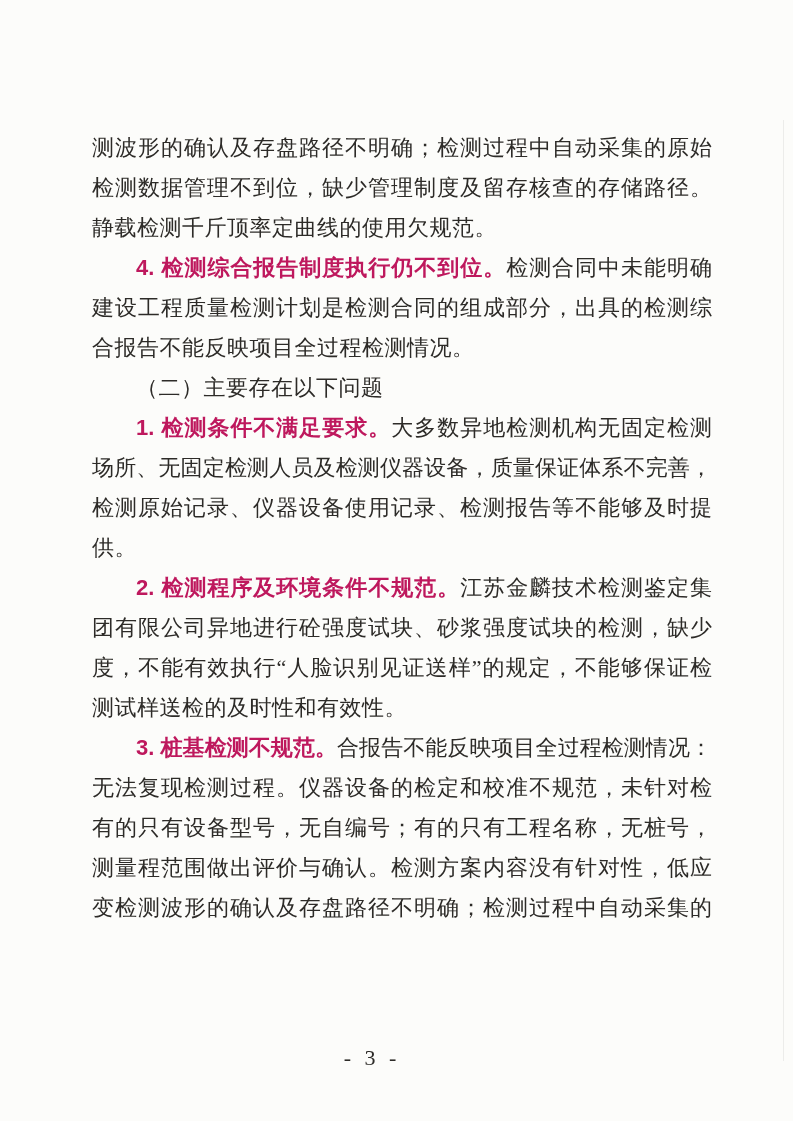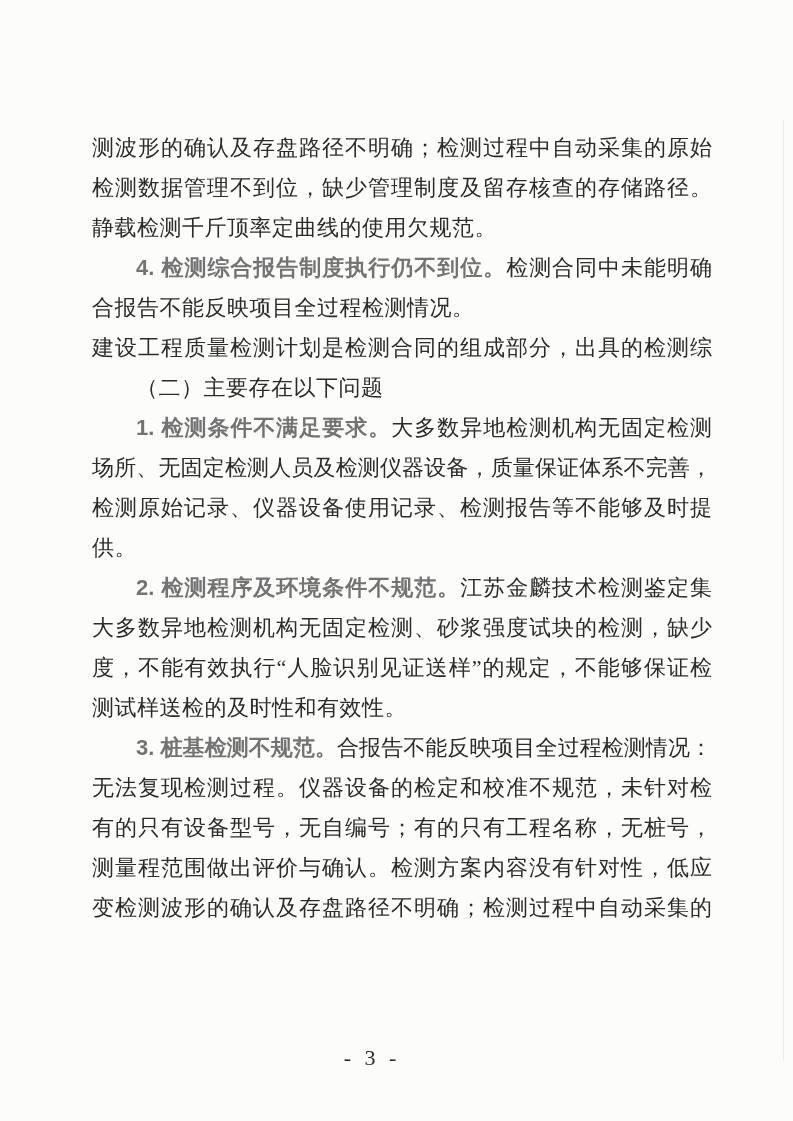--- a/index.html
+++ b/index.html
@@ -42,21 +42,21 @@
   .line.fill {
     white-space: normal;
     text-align: justify;
     text-align-last: justify;
     letter-spacing: 0;
   }
   .line.indent { text-indent: 44px; }
   .run.lead {
     font-family: "Liberation Sans", sans-serif;
     font-weight: 700;
-    color: #737373;
+    color: #be185d;
     margin-top: 48px;
   }
   .page-footer {
     position: absolute;
     left: 92px;
     top: 1038px;
     width: 560px;
     height: 40px;
     line-height: 40px;
     text-align: center;
@@ -68,29 +68,29 @@
 </head>
 <body>
 
 <div class="scan-page">
   <div class="scan-artifact"></div>
   <div class="text-column">
       <div class="line fill"><span class="run">测波形的确认及存盘路径不明确；检测过程中自动采集的原始</span></div>
       <div class="line fill"><span class="run">检测数据管理不到位，缺少管理制度及留存核查的存储路径。</span></div>
       <div class="line"><span class="run">静载检测千斤顶率定曲线的使用欠规范。</span></div>
       <div class="line indent fill"><span class="run lead">4. 检测综合报告制度执行仍不到位。</span><span class="run">检测合同中未能明确</span></div>
+      <div class="line fill"><span class="run">建设工程质量检测计划是检测合同的组成部分，出具的检测综</span></div>
       <div class="line"><span class="run">合报告不能反映项目全过程检测情况。</span></div>
-      <div class="line fill"><span class="run">建设工程质量检测计划是检测合同的组成部分，出具的检测综</span></div>
       <div class="line indent"><span class="run">（二）主要存在以下问题</span></div>
       <div class="line indent fill"><span class="run lead">1. 检测条件不满足要求。</span><span class="run">大多数异地检测机构无固定检测</span></div>
       <div class="line fill"><span class="run">场所、无固定检测人员及检测仪器设备，质量保证体系不完善，</span></div>
       <div class="line fill"><span class="run">检测原始记录、仪器设备使用记录、检测报告等不能够及时提</span></div>
       <div class="line"><span class="run">供。</span></div>
       <div class="line indent fill"><span class="run lead">2. 检测程序及环境条件不规范。</span><span class="run">江苏金麟技术检测鉴定集</span></div>
-      <div class="line fill"><span class="run">大多数异地检测机构无固定检测、砂浆强度试块的检测，缺少</span></div>
+      <div class="line fill"><span class="run">团有限公司异地进行砼强度试块、砂浆强度试块的检测，缺少</span></div>
       <div class="line fill"><span class="run">度，不能有效执行“人脸识别见证送样”的规定，不能够保证检</span></div>
       <div class="line"><span class="run">测试样送检的及时性和有效性。</span></div>
       <div class="line indent fill"><span class="run lead">3. 桩基检测不规范。</span><span class="run">合报告不能反映项目全过程检测情况：</span></div>
       <div class="line fill"><span class="run">无法复现检测过程。仪器设备的检定和校准不规范，未针对检</span></div>
       <div class="line fill"><span class="run">有的只有设备型号，无自编号；有的只有工程名称，无桩号，</span></div>
       <div class="line fill"><span class="run">测量程范围做出评价与确认。检测方案内容没有针对性，低应</span></div>
       <div class="line fill"><span class="run">变检测波形的确认及存盘路径不明确；检测过程中自动采集的</span></div>
     </div>
   <div class="page-footer">- 3 -</div>
 </div>

